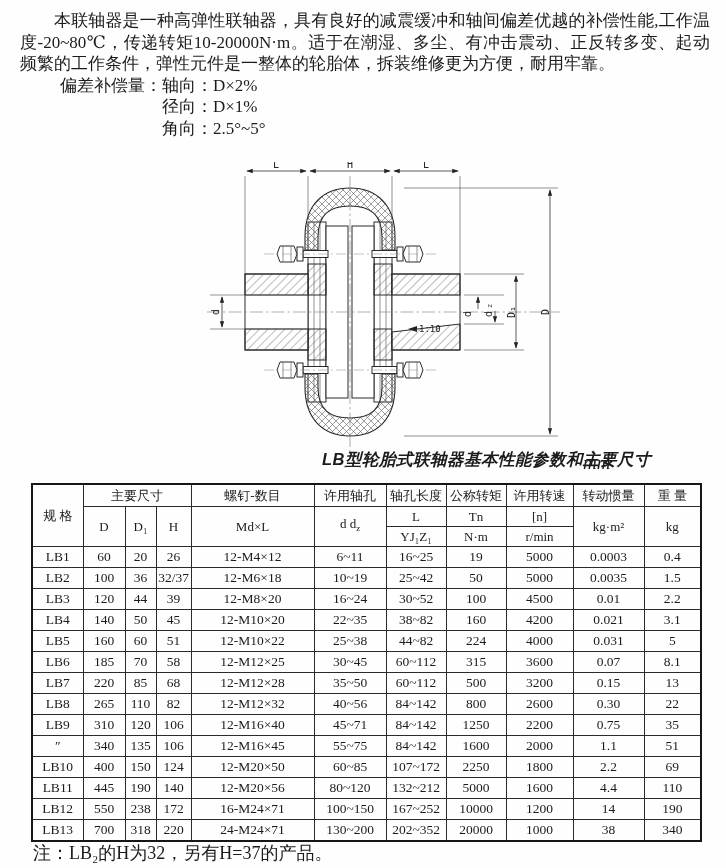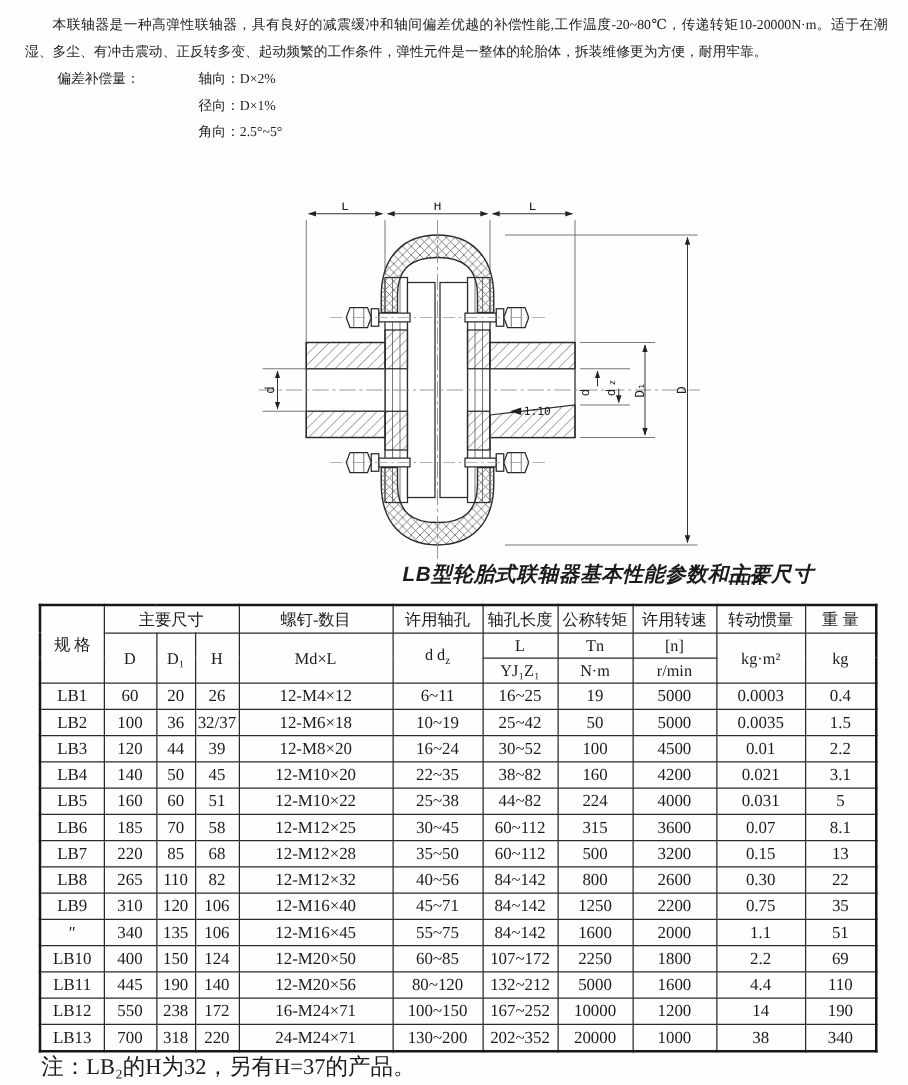--- a/index.html
+++ b/index.html
@@ -2,23 +2,23 @@
 <html><head>
 <meta charset="utf-8">
 <style>
   html,body{margin:0;padding:0;}
   body{
     width:726px;height:868px;position:relative;background:#fefefe;
     font-family:"Liberation Serif","DejaVu Serif",serif;color:#1b1b1b;
     overflow:hidden;
   }
   
-  .intro{position:absolute;top:10px;left:20px;width:690px;font-size:11px;line-height:21.5px;}
+  .intro{position:absolute;top:10px;left:20px;width:690px;font-size:17px;line-height:21.5px;}
   .intro p{margin:0;text-indent:2em;text-align:justify;}
-  .comp{display:flex;margin-left:2.35em;gap:47px;}
+  .comp{display:flex;margin-left:2.35em;}
   .comp .items div{white-space:nowrap;}
   
   .fig{position:absolute;top:162px;left:112px;width:470px;height:300px;}
   .fig svg text{font-family:"DejaVu Sans Mono",monospace;fill:#222;}
   .ln{fill:#fff;stroke:#2a2a2a;stroke-width:1;}
   .hatch{fill:url(#dh);stroke:#2a2a2a;stroke-width:1;}
   .tire{fill:url(#xh);stroke:#2a2a2a;stroke-width:1.1;}
   .thin{stroke:#4a4a4a;stroke-width:.6;fill:none;}
   .dim{stroke:#333;stroke-width:.8;fill:none;}
   .cl{stroke:#8a8a8a;stroke-width:.7;fill:none;stroke-dasharray:13 3 2.5 3;}

